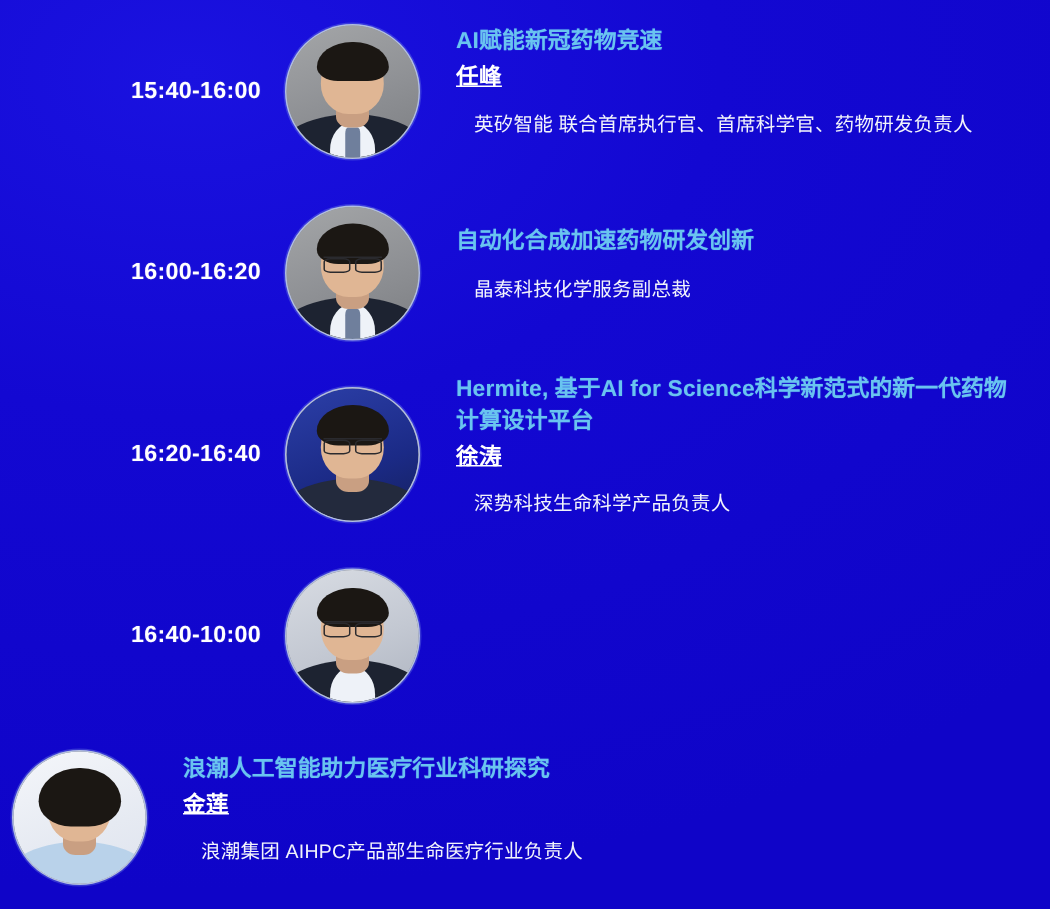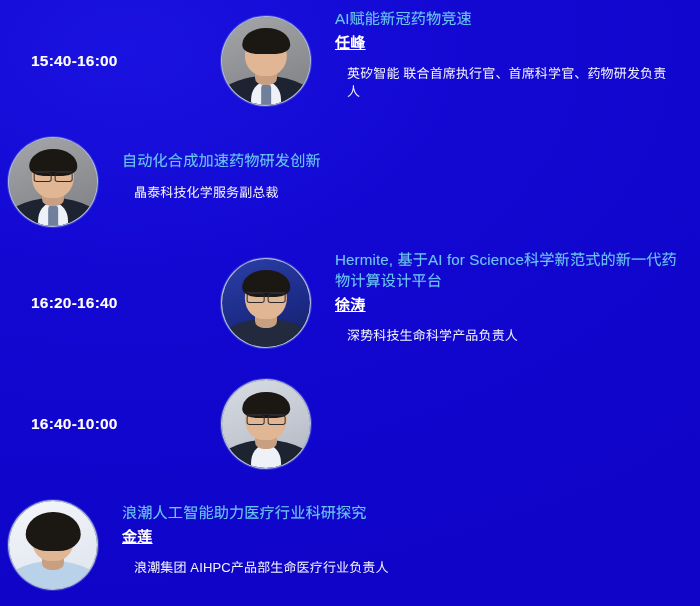--- a/index.html
+++ b/index.html
@@ -43,24 +43,23 @@
     padding: 0 10px 0 0;
     min-height: 0;
   }
 
   
   .time-cell {
     width: 182px;
     flex: 0 0 182px;
     display: flex;
     align-items: center;
-    justify-content: flex-start;
+    justify-content: flex-end;
     padding-right: 8px;
     box-sizing: border-box;
-    margin-left: 31px;
   }
   .time-text {
     color: #ffffff;
     font-size: 15.5px;
     font-weight: bold;
     letter-spacing: 0.2px;
     white-space: nowrap;
     text-shadow: 0 0 1px rgba(255,255,255,0.25);
   }
 
@@ -188,21 +187,21 @@
   .info-cell {
     flex: 1 1 auto;
     min-width: 0;
     padding-left: 16px;
     padding-right: 6px;
     box-sizing: border-box;
   }
   .talk-title {
     color: #69c4f0;
     font-size: 15.2px;
-    font-weight: normal;
+    font-weight: bold;
     line-height: 1.42;
     letter-spacing: 0.1px;
     margin: 0 0 2px 0;
     text-shadow: 0 0 1px rgba(105,196,240,0.3);
   }
   .speaker-name {
     color: #ffffff;
     font-size: 15px;
     font-weight: bold;
     line-height: 1.4;
@@ -242,20 +241,23 @@
         </div>
       </div>
       <div class="info-cell">
         <p class="talk-title">AI赋能新冠药物竞速</p>
         <p class="speaker-name">任峰</p>
         <p class="speaker-affiliation">英矽智能 联合首席执行官、首席科学官、药物研发负责人</p>
       </div>
     </li>
 
     <li class="agenda-row">
+      <div class="time-cell">
+        <span class="time-text">16:00-16:20</span>
+      </div>
       <div class="avatar-cell">
         <div class="avatar">
           <div class="photo bg-gray">
             <div class="shoulders sh-dark"></div>
             <div class="shirt"></div>
             <div class="tie"></div>
             <div class="neck"></div>
             <div class="head"></div>
             <div class="hair"></div>
             <div class="glasses"></div>

